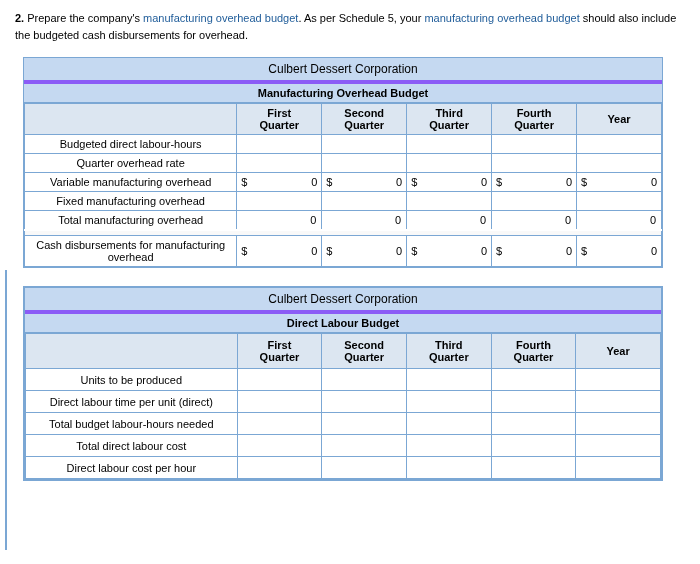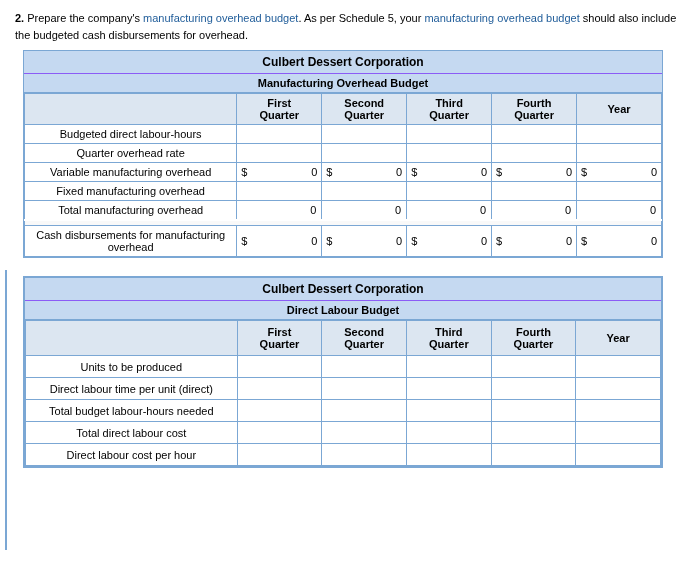--- a/index.html
+++ b/index.html
@@ -6,40 +6,40 @@
     body {
       font-family: Arial, sans-serif;
       font-size: 11px;
       background: #fff;
       padding: 10px 15px;
       color: #000;
       width: 700px;
     }
     .intro-text {
       font-size: 11px;
-      margin-bottom: 7px;
+      margin-bottom: 14px;
       line-height: 1.5;
     }
     .intro-text span.blue { color: #1f5c99; }
 
     
     .budget-section {
       border: 1px solid #7ba7d4;
       margin-bottom: 18px;
       width: 640px;
       margin-left: 8px;
     }
 
     .table-title {
       background: #c5d9f1;
       text-align: center;
-      font-weight: bold;
+      font-weight: normal;
       font-size: 12px;
       padding: 4px 2px;
-      border-bottom: 1px solid #8b5cf6;
+      border-bottom: 4px solid #8b5cf6;
     }
     .table-subtitle {
       background: #c5d9f1;
       text-align: center;
       font-weight: bold;
       font-size: 11px;
       padding: 3px 2px;
       border-bottom: 1px solid #7ba7d4;
     }
 

